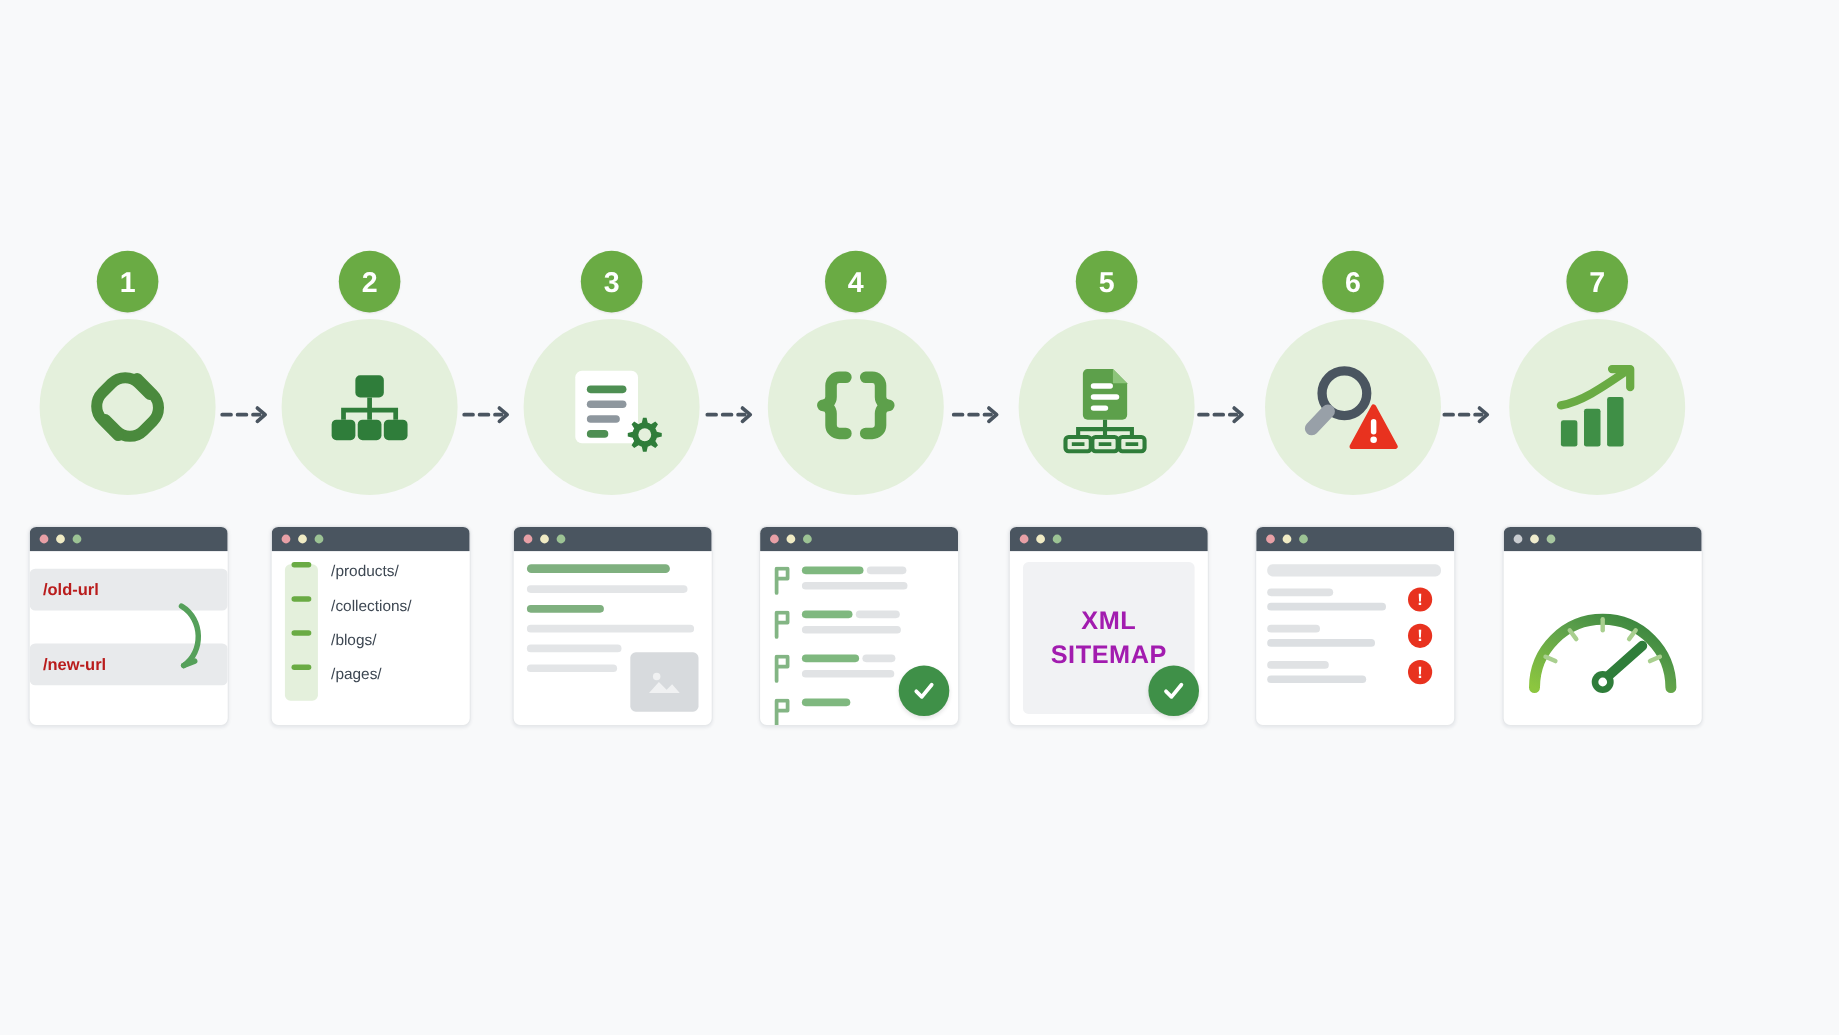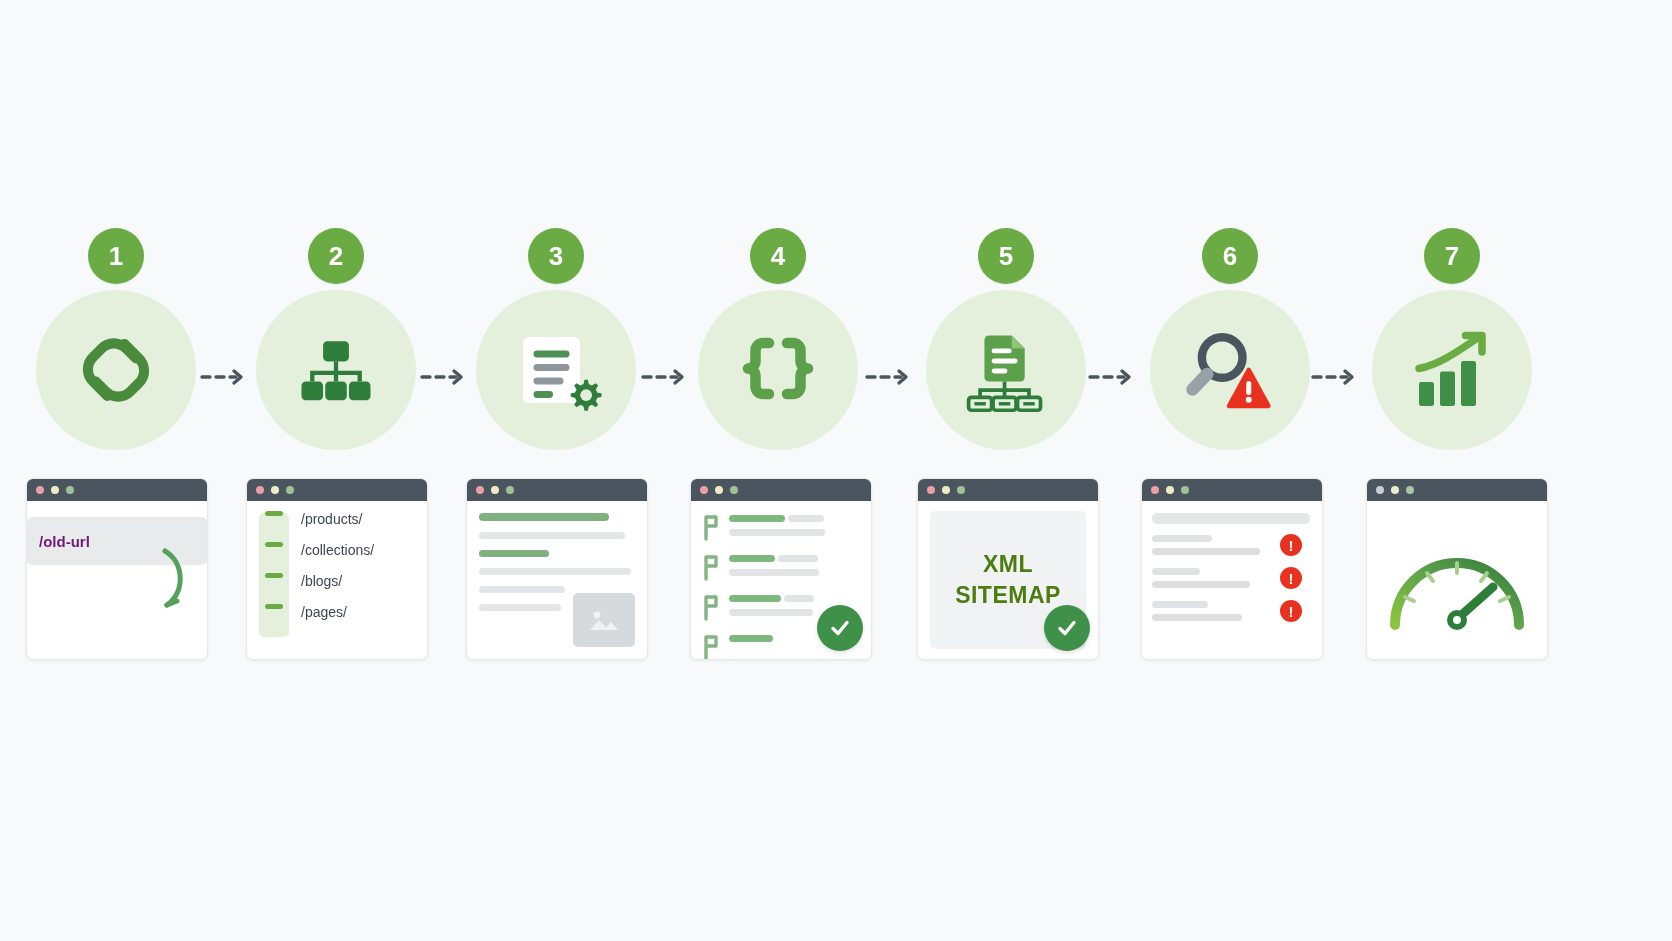--- a/index.html
+++ b/index.html
@@ -38,22 +38,22 @@
     box-shadow:0 1px 3px rgba(20,30,50,.07);
     overflow:hidden;
   }
   .bar{height:22px;background:#4a5560;display:flex;align-items:center;padding-left:9px;gap:7px;}
   .dot{width:8px;height:8px;border-radius:50%;}
   .d1{background:#e8a0a6}.d2{background:#f0ebc4}.d3{background:#9cc394}
   .dg1{background:#c9ccd0}.dg2{background:#efeccd}.dg3{background:#a7c79f}
   .body{position:relative;height:158px;padding:12px;box-sizing:border-box;}
 
   
-  .urlbox{background:#e8eaec;border-radius:5px;height:48px;display:flex;align-items:center;padding-left:12px;
-          font-size:15px;color:#701a75;font-weight:600;}
+  .urlbox{background:#e8eaec;border-radius:5px;height:38px;display:flex;align-items:center;padding-left:12px;
+          font-size:15px;color:#b91c1c;font-weight:600;}
   .urlbox.second{margin-top:30px;}
 
   
   .railwrap{position:absolute;left:12px;top:10px;width:156px;}
   .rail{position:absolute;left:0;top:2px;width:30px;height:124px;background:#e4f0dc;border-radius:5px;}
   .lrow{height:31px;display:flex;align-items:flex-start;position:relative;}
   .ldash{width:18px;height:5px;border-radius:3px;background:#6aab44;margin-left:6px;}
   .ltxt{margin-left:18px;font-size:14px;color:#3d4752;white-space:nowrap;}
 
   
@@ -61,21 +61,21 @@
 
   
   .ck{position:absolute;right:-14px;bottom:-14px;width:46px;height:46px;border-radius:50%;
       background:#3f9048;display:flex;align-items:center;justify-content:center;
       box-shadow:0 2px 4px rgba(0,0,0,.12);}
   .ck svg{display:block}
 
   
   .xmlbox{position:absolute;left:12px;top:10px;right:12px;bottom:10px;background:#f1f2f4;border-radius:5px;
           display:flex;flex-direction:column;align-items:center;justify-content:center;gap:4px;}
-  .xmlbox span{font-size:23px;font-weight:700;color:#4d7c0f;letter-spacing:.5px;}
+  .xmlbox span{font-size:23px;font-weight:700;color:#a21caf;letter-spacing:.5px;}
 
   
   .erow{position:absolute;right:10px;width:22px;height:22px;border-radius:50%;background:#e8321f;
         color:#fff;font-size:15px;font-weight:700;display:flex;align-items:center;justify-content:center;}
 
   
   .arrow{position:absolute;top:367px;width:46px;height:20px;}
 
   .gaugewrap{position:absolute;left:0;right:0;top:30px;display:flex;justify-content:center;}
 </style>
@@ -96,20 +96,21 @@
     </div>
   </div>
   <div class="card" style="left:26px">
     <div class="bar">
       <i class="dot d1"></i>
       <i class="dot d2"></i>
       <i class="dot d3"></i>
     </div>
     <div class="body" style="padding:16px 0 0 0">
       <div class="urlbox">/old-url</div>
+      <div class="urlbox second">/new-url</div>
       <svg style="position:absolute;left:132px;top:46px" width="34" height="64" viewBox="0 0 34 64">
         <path d="M6 4 C26 16 26 46 8 58" fill="none" stroke="#55a05a" stroke-width="5" stroke-linecap="round"></path>
         <path d="M8 58 L18 54" fill="none" stroke="#55a05a" stroke-width="5" stroke-linecap="round"></path>
       </svg>
     </div>
   </div>
 
   <svg class="arrow" style="left:200px" viewBox="0 0 46 20">
     <path d="M2 10 h8 M16 10 h8 M30 10 h6" stroke="#4a5560" stroke-width="3.4" stroke-linecap="round" fill="none"></path>
     <path d="M34 4 l7 6 l-7 6" stroke="#4a5560" stroke-width="3.4" fill="none" stroke-linecap="round" stroke-linejoin="round"></path>

